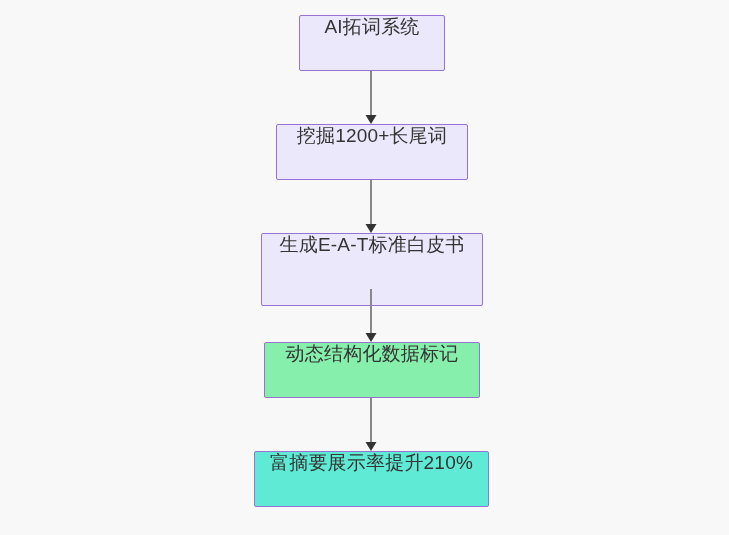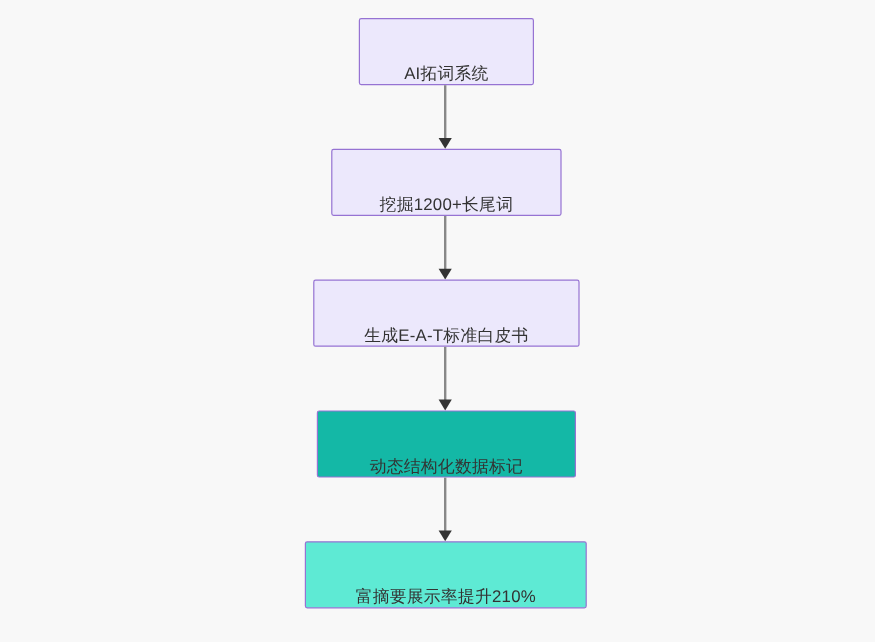--- a/index.html
+++ b/index.html
@@ -18,24 +18,24 @@
     width: 729px;
     height: 535px;
   }
   .node {
     position: absolute;
     box-sizing: border-box;
     background: #ece8fc;
     border: 1px solid #9673d3;
     border-radius: 2px;
     display: flex;
-    align-items: flex-end;
+    align-items: flex-start;
     justify-content: center;
     color: #333333;
-    font-size: 14px;
+    font-size: 19px;
     line-height: 1.2;
     letter-spacing: 0.2px;
     white-space: nowrap;
   }
   .node-label {
     display: block;
   }
   .connector {
     position: absolute;
     width: 20px;
@@ -65,32 +65,32 @@
     <span class="node-label">挖掘1200+长尾词</span>
   </div>
 
   <div class="connector" style="left: 361px; top: 180px; height: 53px;">
     <svg viewBox="0 0 20 53" width="20" height="53" preserveAspectRatio="none">
       <line x1="10" y1="0" x2="10" y2="45" stroke="#888888" stroke-width="2"></line>
       <polygon points="4.5,44 15.5,44 10,53" fill="#333333"></polygon>
     </svg>
   </div>
 
-  <div class="node" style="left: 261px; top: 233px; width: 222px; height: 56px; background: rgb(236, 232, 252); border-color: rgb(150, 115, 211); color: rgb(51, 51, 51);">
+  <div class="node" style="left: 261px; top: 233px; width: 222px; height: 73px; background: rgb(236, 232, 252); border-color: rgb(150, 115, 211); color: rgb(51, 51, 51);">
     <span class="node-label">生成E-A-T标准白皮书</span>
   </div>
 
   <div class="connector" style="left: 361px; top: 289px; height: 53px;">
     <svg viewBox="0 0 20 53" width="20" height="53" preserveAspectRatio="none">
       <line x1="10" y1="0" x2="10" y2="45" stroke="#888888" stroke-width="2"></line>
       <polygon points="4.5,44 15.5,44 10,53" fill="#333333"></polygon>
     </svg>
   </div>
 
-  <div class="node" style="left: 264px; top: 342px; width: 216px; height: 56px; background: #14b8a6; border-color: rgb(150, 115, 211); color: rgb(51, 51, 51);">
+  <div class="node" style="left: 264px; top: 342px; width: 216px; height: 56px; background: #86efac; border-color: rgb(150, 115, 211); color: rgb(51, 51, 51);">
     <span class="node-label">动态结构化数据标记</span>
   </div>
 
   <div class="connector" style="left: 361px; top: 398px; height: 53px;">
     <svg viewBox="0 0 20 53" width="20" height="53" preserveAspectRatio="none">
       <line x1="10" y1="0" x2="10" y2="45" stroke="#888888" stroke-width="2"></line>
       <polygon points="4.5,44 15.5,44 10,53" fill="#333333"></polygon>
     </svg>
   </div>
 

